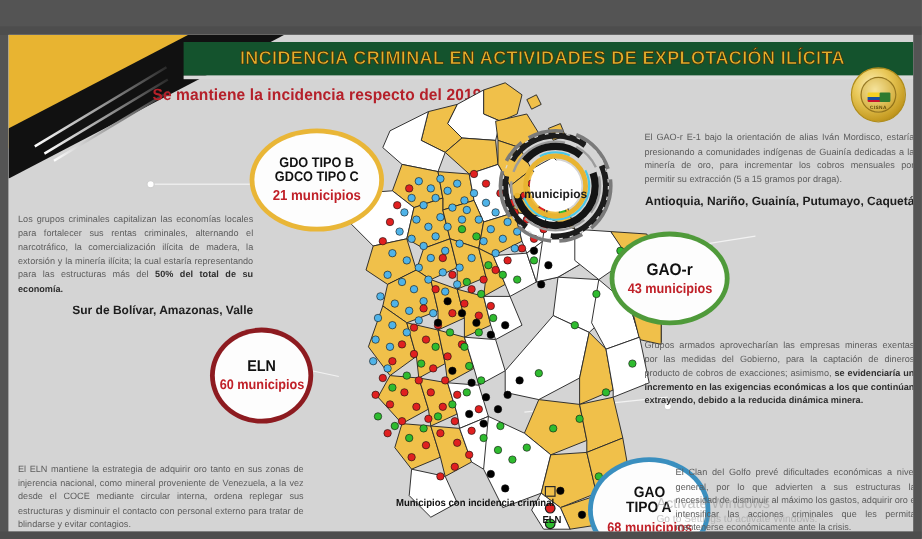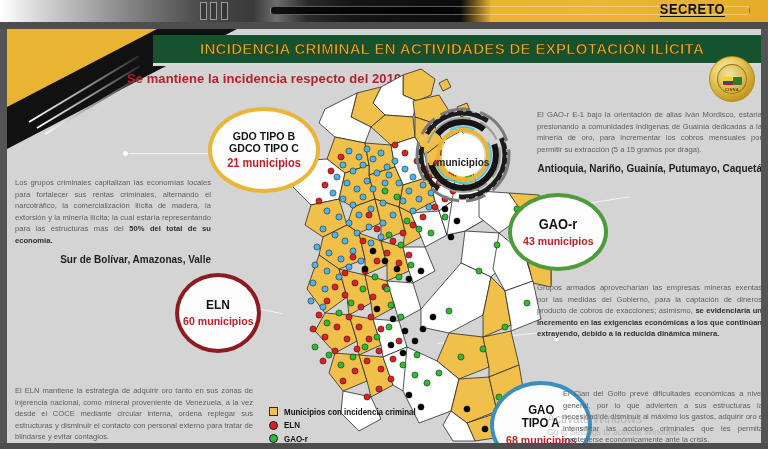--- a/index.html
+++ b/index.html
@@ -232,21 +232,21 @@
     position: absolute; width: 7px; height: 7px; border-radius: 50%;
     background: #fff; border: 1px solid #cfcfcf;
   }
 
   
   .legend {
     position: absolute; left: 262px; top: 376px; width: 200px;
     font-family: "Liberation Sans Narrow", "Liberation Sans", sans-serif;
   }
   .legend-row {
-    display: flex; align-items: center; height: 13.5px;
+    display: flex; align-items: flex-end; height: 13.5px; flex-direction: column;
   }
   .legend-swatch {
     width: 9px; height: 9px; margin-right: 6px; flex: 0 0 auto;
   }
   .sw-box { background: #f0c04a; border: 1.3px solid #2a2a2a; }
   .sw-dot { border-radius: 50%; border: 1.2px solid #1a1a1a; }
   .legend-label {
     font-size: 8.4px; font-weight: bold; color: #111; white-space: nowrap;
     transform: scaleX(0.95); transform-origin: left center;
   }
@@ -263,27 +263,20 @@
   .bottom-strip {
     position: absolute; left: 0; bottom: 0; width: 768px; height: 6px;
     background: #4d4d4d;
   }
 </style>
 </head>
 <body>
 
 <div id="root">
 
-  <div class="topbar">
-    <div class="stripe-inner"></div>
-    <div class="tick t1"></div>
-    <div class="tick t2"></div>
-    <div class="tick t3"></div>
-    <div class="secreto">SECRETO</div>
-  </div>
   <div class="gapbar"></div>
 
   <div class="slide">
 
     <div class="corner-yellow"></div>
     <div class="corner-black"></div>
     <div class="corner-slash s1"></div>
     <div class="corner-slash s2"></div>
     <div class="corner-slash s3"></div>
 

